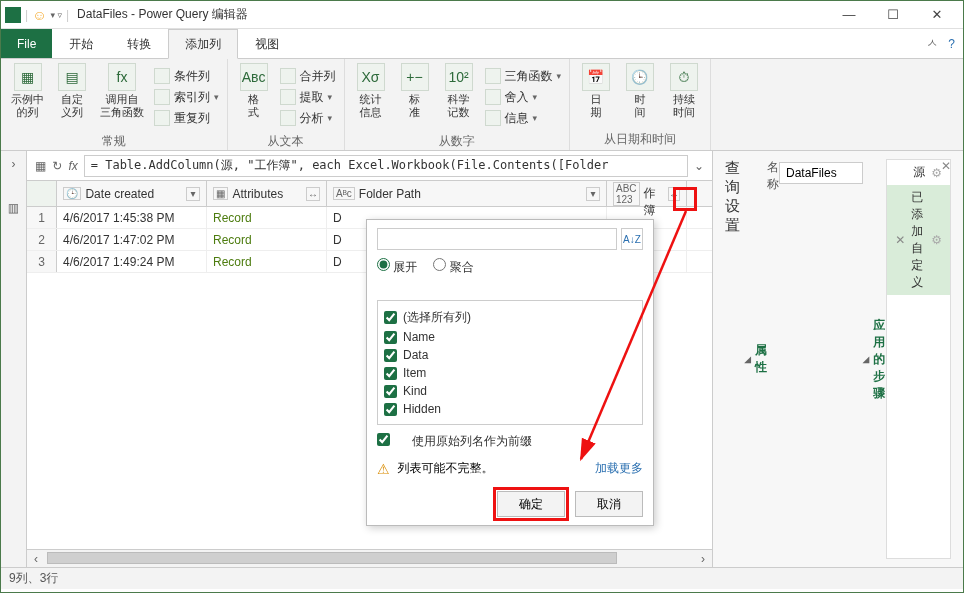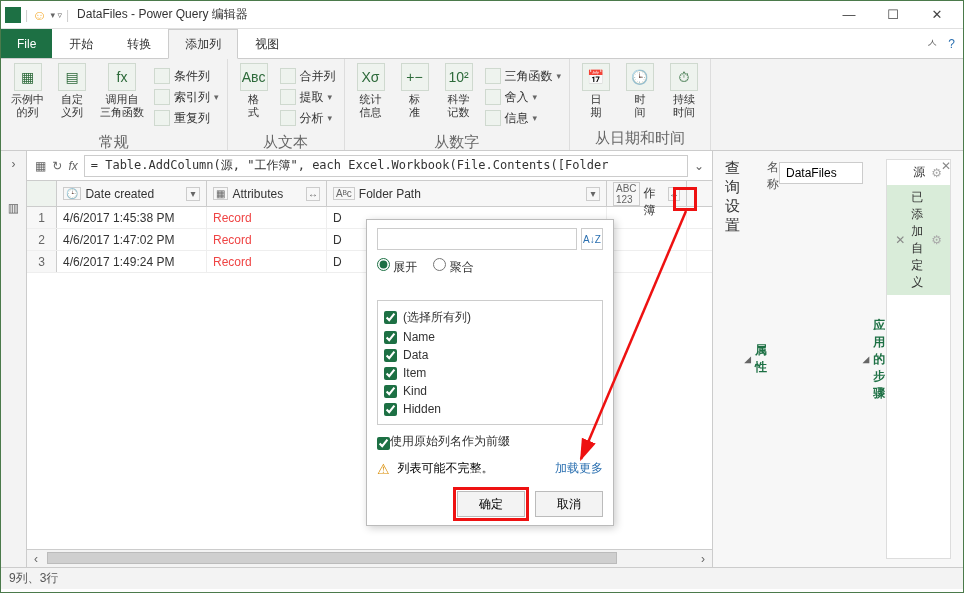--- a/index.html
+++ b/index.html
@@ -11,21 +11,21 @@
 .titlebar .winbtns{margin-left:auto;display:flex}
 .titlebar .winbtns div{width:44px;height:28px;display:flex;align-items:center;justify-content:center;font-size:13px;color:#444}
 .menubar{height:30px;display:flex;align-items:stretch;border-bottom:1px solid #ccc;background:#fff}
 .menubar .file{background:#1d7044;color:#fff;padding:0 16px;display:flex;align-items:center}
 .menubar .tab{padding:0 16px;display:flex;align-items:center;color:#333;border:1px solid transparent;border-bottom:none}
 .menubar .tab.active{border:1px solid #ccc;border-bottom:1px solid #f3f3f3;background:#f3f3f3;margin-bottom:-1px}
 .menubar .helpend{margin-left:auto;display:flex;align-items:center;gap:10px;padding-right:8px;color:#666}
 .ribbon{height:92px;background:#f3f3f3;border-bottom:1px solid #ccc;display:flex}
 .rgroup{border-right:1px solid #ddd;padding:2px 6px;display:flex;flex-direction:column;align-items:center;justify-content:space-between}
 .rgroup .items{display:flex;gap:4px;align-items:flex-start;height:72px}
-.rgroup .gname{font-size:15px;color:#666;text-align:center}
+.rgroup .gname{font-size:12px;color:#666;text-align:center}
 .rbtn{display:flex;flex-direction:column;align-items:center;justify-content:center;padding:2px 4px;min-width:40px}
 .rbtn .ico{width:28px;height:28px;background:#eef3ee;border:1px solid #cfd9cf;display:flex;align-items:center;justify-content:center;font-size:14px;color:#2d6a3a}
 .rbtn .lbl{font-size:11px;color:#333;text-align:center;line-height:13px;margin-top:2px}
 .smallstack{display:flex;flex-direction:column;gap:2px;justify-content:center;height:72px}
 .smallitem{display:flex;align-items:center;gap:4px;font-size:11px;color:#333;padding:1px 2px}
 .smallitem .sico{width:16px;height:16px;background:#eef3ee;border:1px solid #cfd9cf}
 .workarea{display:flex;height:416px}
 .leftgutter{width:26px;background:#f3f3f3;border-right:1px solid #ccc;display:flex;flex-direction:column;align-items:center;padding-top:6px;gap:30px;color:#666}
 .main{flex:1;display:flex;flex-direction:column;border-right:1px solid #ccc}
 .formulabar{height:30px;display:flex;align-items:center;padding:4px 8px;gap:6px;border-bottom:1px solid #ccc}
@@ -33,45 +33,45 @@
 .formulabar .fxbox{flex:1;border:1px solid #ccc;height:22px;padding:0 6px;display:flex;align-items:center;color:#333;font-family:Consolas,monospace;font-size:12px}
 .grid{position:relative;flex:1;overflow:hidden}
 .ghead{display:flex;background:#f7f7f7;border-bottom:1px solid #ccc;height:26px}
 .ghead .rownumhead{width:30px;border-right:1px solid #ccc;background:#eef3ee}
 .ghead .col{border-right:1px solid #ccc;display:flex;align-items:center;padding:0 6px;gap:4px;color:#333;position:relative}
 .ghead .col .typeico{font-size:10px;color:#666;border:1px solid #ccc;padding:0 2px}
 .ghead .col .drop{margin-left:auto;color:#666;font-size:10px;border:1px solid #ccc;width:14px;height:14px;display:flex;align-items:center;justify-content:center}
 .grow{display:flex;height:22px;border-bottom:1px solid #eee}
 .grow .rn{width:30px;border-right:1px solid #ccc;background:#f7f7f7;display:flex;align-items:center;justify-content:center;color:#666}
 .grow .cell{border-right:1px solid #eee;display:flex;align-items:center;padding:0 6px;color:#333}
-.grow .cell.link{color:#ef4444}
+.grow .cell.link{color:#4d7c0f}
 .hscroll{height:18px;background:#f3f3f3;border-top:1px solid #ccc;position:relative}
 .hscroll .thumb{position:absolute;left:20px;top:2px;height:12px;width:570px;background:#cfcfcf;border:1px solid #bbb}
 .hscroll .arr{position:absolute;top:0;width:18px;height:18px;display:flex;align-items:center;justify-content:center;color:#666}
 .settings{width:250px;background:#f7f7f7;padding:8px 12px;display:flex;flex-direction:row}
 .settings h2{font-size:15px;color:#333;font-weight:normal;margin-bottom:10px}
 .settings .sect{color:#1d7044;font-weight:bold;font-size:12px;margin:6px 0;display:flex;align-items:center;gap:4px}
 .settings .sect::before{content:"◢";font-size:8px;color:#666}
 .settings label{font-size:12px;color:#555}
 .settings input[type=text]{width:100%;border:1px solid #ccc;height:22px;padding:0 6px;margin:3px 0 6px 0}
 .settings .link{color:#2a6fb0;font-size:12px;margin-bottom:8px}
 .steps{border:1px solid #ddd;background:#fff}
 .steps .step{padding:4px 8px;display:flex;align-items:center;gap:6px;color:#333;position:relative}
 .steps .step.sel{background:#d9ecd9}
 .steps .step .gear{margin-left:auto;color:#aaa}
 .statusbar{height:22px;background:#f3f3f3;border-top:1px solid #ccc;display:flex;align-items:center;padding:0 8px;color:#555;font-size:11px}
 
-.popup{position:absolute;left:365px;top:218px;width:248px;background:#fff;border:1px solid #bbb;box-shadow:2px 2px 8px rgba(0,0,0,0.2);padding:8px 10px;z-index:5}
+.popup{position:absolute;left:365px;top:218px;width:288px;background:#fff;border:1px solid #bbb;box-shadow:2px 2px 8px rgba(0,0,0,0.2);padding:8px 10px;z-index:5}
 .popup .searchrow{display:flex;gap:4px;margin-bottom:8px}
 .popup .searchrow input{flex:1;border:1px solid #ccc;height:22px;padding:0 4px}
 .popup .sortico{width:22px;height:22px;border:1px solid #ccc;display:flex;align-items:center;justify-content:center;font-size:10px;color:#2a6fb0}
 .popup .radios{display:flex;gap:16px;margin-bottom:24px;color:#333}
 .popup .checklist{border:1px solid #ccc;padding:6px;margin-bottom:8px}
 .popup .checklist label{display:flex;align-items:center;gap:6px;padding:2px 0;color:#333}
-.popup .prefix{display:flex;align-items:flex-end;gap:0;margin-bottom:10px;color:#333}
+.popup .prefix{display:flex;align-items:flex-start;gap:22px;margin-bottom:10px;color:#333}
 .popup .warnrow{display:flex;align-items:center;gap:8px;margin-bottom:14px}
 .popup .warnrow .wico{color:#d98b00;font-size:14px}
 .popup .warnrow .more{margin-left:auto;color:#2a6fb0}
 .popup .btns{display:flex;justify-content:flex-end;gap:10px}
 .popup .btns button{width:68px;height:26px;border:1px solid #bbb;background:#f3f3f3}
 .popup .btns button.ok{outline:3px solid #e11;outline-offset:1px}
 
 .anno-box{position:absolute;border:3px solid #e11;pointer-events:none;z-index:10}
 .arrow-svg{position:absolute;z-index:9;pointer-events:none}
 input[type=checkbox],input[type=radio]{accent-color:#1d7044}

